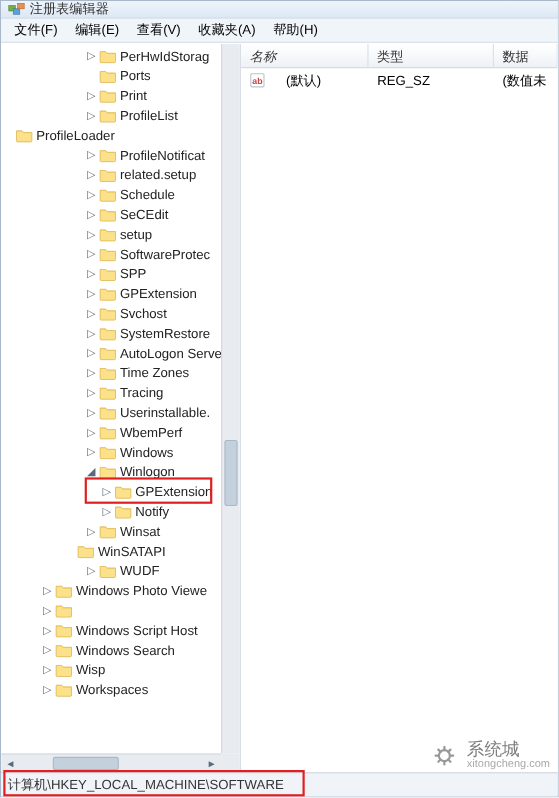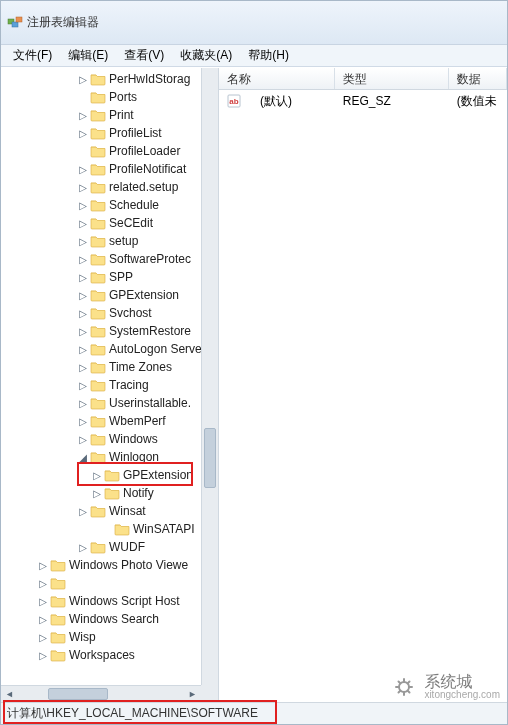--- a/index.html
+++ b/index.html
@@ -14,21 +14,21 @@
     }
     .window {
       width: 100%;
       height: 100%;
       display: flex;
       flex-direction: column;
       border: 1px solid #a8b8c8;
       background: linear-gradient(#e8eff8, #d8e4f0);
     }
     .titlebar {
-      height: 44px;
+      height: 16px;
       display: flex;
       align-items: center;
       padding: 0 6px;
       background: linear-gradient(#eef4fb, #dde8f4);
       border-bottom: 1px solid #c8d4e2;
     }
     .titlebar .app-icon {
       width: 16px; height: 16px; margin-right: 4px;
       display: inline-flex; align-items: center; justify-content: center;
     }
@@ -250,21 +250,21 @@
               <span class="label">Print</span>
             </div>
             <div class="tree-row" style="padding-left: 76px;">
               <span class="tw">▷</span>
               <svg class="folder-icon" viewBox="0 0 16 14">
                 <path d="M1 3 h5 l1.5 1.5 H15 V12 a1 1 0 0 1 -1 1 H2 a1 1 0 0 1 -1 -1 Z" fill="#fbe18a" stroke="#d8a83a" stroke-width="0.6"></path>
                 <path d="M1 3 h5 l1.5 1.5 H15" fill="none" stroke="#e8c460" stroke-width="0.6"></path>
               </svg>
               <span class="label">ProfileList</span>
             </div>
-            <div class="tree-row" style="padding-left: 76px;">
+            <div class="tree-row" style="">
               <span class="tw blank">▷</span>
               <svg class="folder-icon" viewBox="0 0 16 14">
                 <path d="M1 3 h5 l1.5 1.5 H15 V12 a1 1 0 0 1 -1 1 H2 a1 1 0 0 1 -1 -1 Z" fill="#fbe18a" stroke="#d8a83a" stroke-width="0.6"></path>
                 <path d="M1 3 h5 l1.5 1.5 H15" fill="none" stroke="#e8c460" stroke-width="0.6"></path>
               </svg>
               <span class="label">ProfileLoader</span>
             </div>
             <div class="tree-row" style="padding-left: 76px;">
               <span class="tw">▷</span>
               <svg class="folder-icon" viewBox="0 0 16 14">
@@ -418,21 +418,21 @@
               <span class="label">Notify</span>
             </div>
             <div class="tree-row" style="padding-left: 76px;">
               <span class="tw">▷</span>
               <svg class="folder-icon" viewBox="0 0 16 14">
                 <path d="M1 3 h5 l1.5 1.5 H15 V12 a1 1 0 0 1 -1 1 H2 a1 1 0 0 1 -1 -1 Z" fill="#fbe18a" stroke="#d8a83a" stroke-width="0.6"></path>
                 <path d="M1 3 h5 l1.5 1.5 H15" fill="none" stroke="#e8c460" stroke-width="0.6"></path>
               </svg>
               <span class="label">Winsat</span>
             </div>
-            <div class="tree-row" style="padding-left: 100px;">
+            <div class="tree-row" style="padding-left: 56px;">
               <span class="tw blank">▷</span>
               <svg class="folder-icon" viewBox="0 0 16 14">
                 <path d="M1 3 h5 l1.5 1.5 H15 V12 a1 1 0 0 1 -1 1 H2 a1 1 0 0 1 -1 -1 Z" fill="#fbe18a" stroke="#d8a83a" stroke-width="0.6"></path>
                 <path d="M1 3 h5 l1.5 1.5 H15" fill="none" stroke="#e8c460" stroke-width="0.6"></path>
               </svg>
               <span class="label">WinSATAPI</span>
             </div>
             <div class="tree-row" style="padding-left: 76px;">
               <span class="tw">▷</span>
               <svg class="folder-icon" viewBox="0 0 16 14">
@@ -500,21 +500,21 @@
         <div class="track">
           <div class="thumb"></div>
         </div>
         <span class="arrow">►</span>
       </div>
       <div class="corner"></div>
     </div>
 
     <div class="list-pane">
       <div class="list-header">
-        <div class="col" id="col-name" style="width: 120px;">名称</div>
+        <div class="col" id="col-name" style="width: 120px; font-style: italic;">名称</div>
         <div class="col" id="col-type" style="width: 118px;">类型</div>
         <div class="col" id="col-data" style="width: 60px;">数据</div>
       </div>
       <div class="list-body" id="list-body">
           <div class="list-row">
             <div class="cell" style="width: 120px;">
               <svg class="value-icon" viewBox="0 0 14 14">
                 <rect x="1" y="1" width="12" height="12" rx="1" fill="#fff" stroke="#b8c4d0"></rect>
                 <text x="7" y="10" text-anchor="middle" font-size="8" fill="#d04040" font-weight="bold">ab</text>
               </svg>

